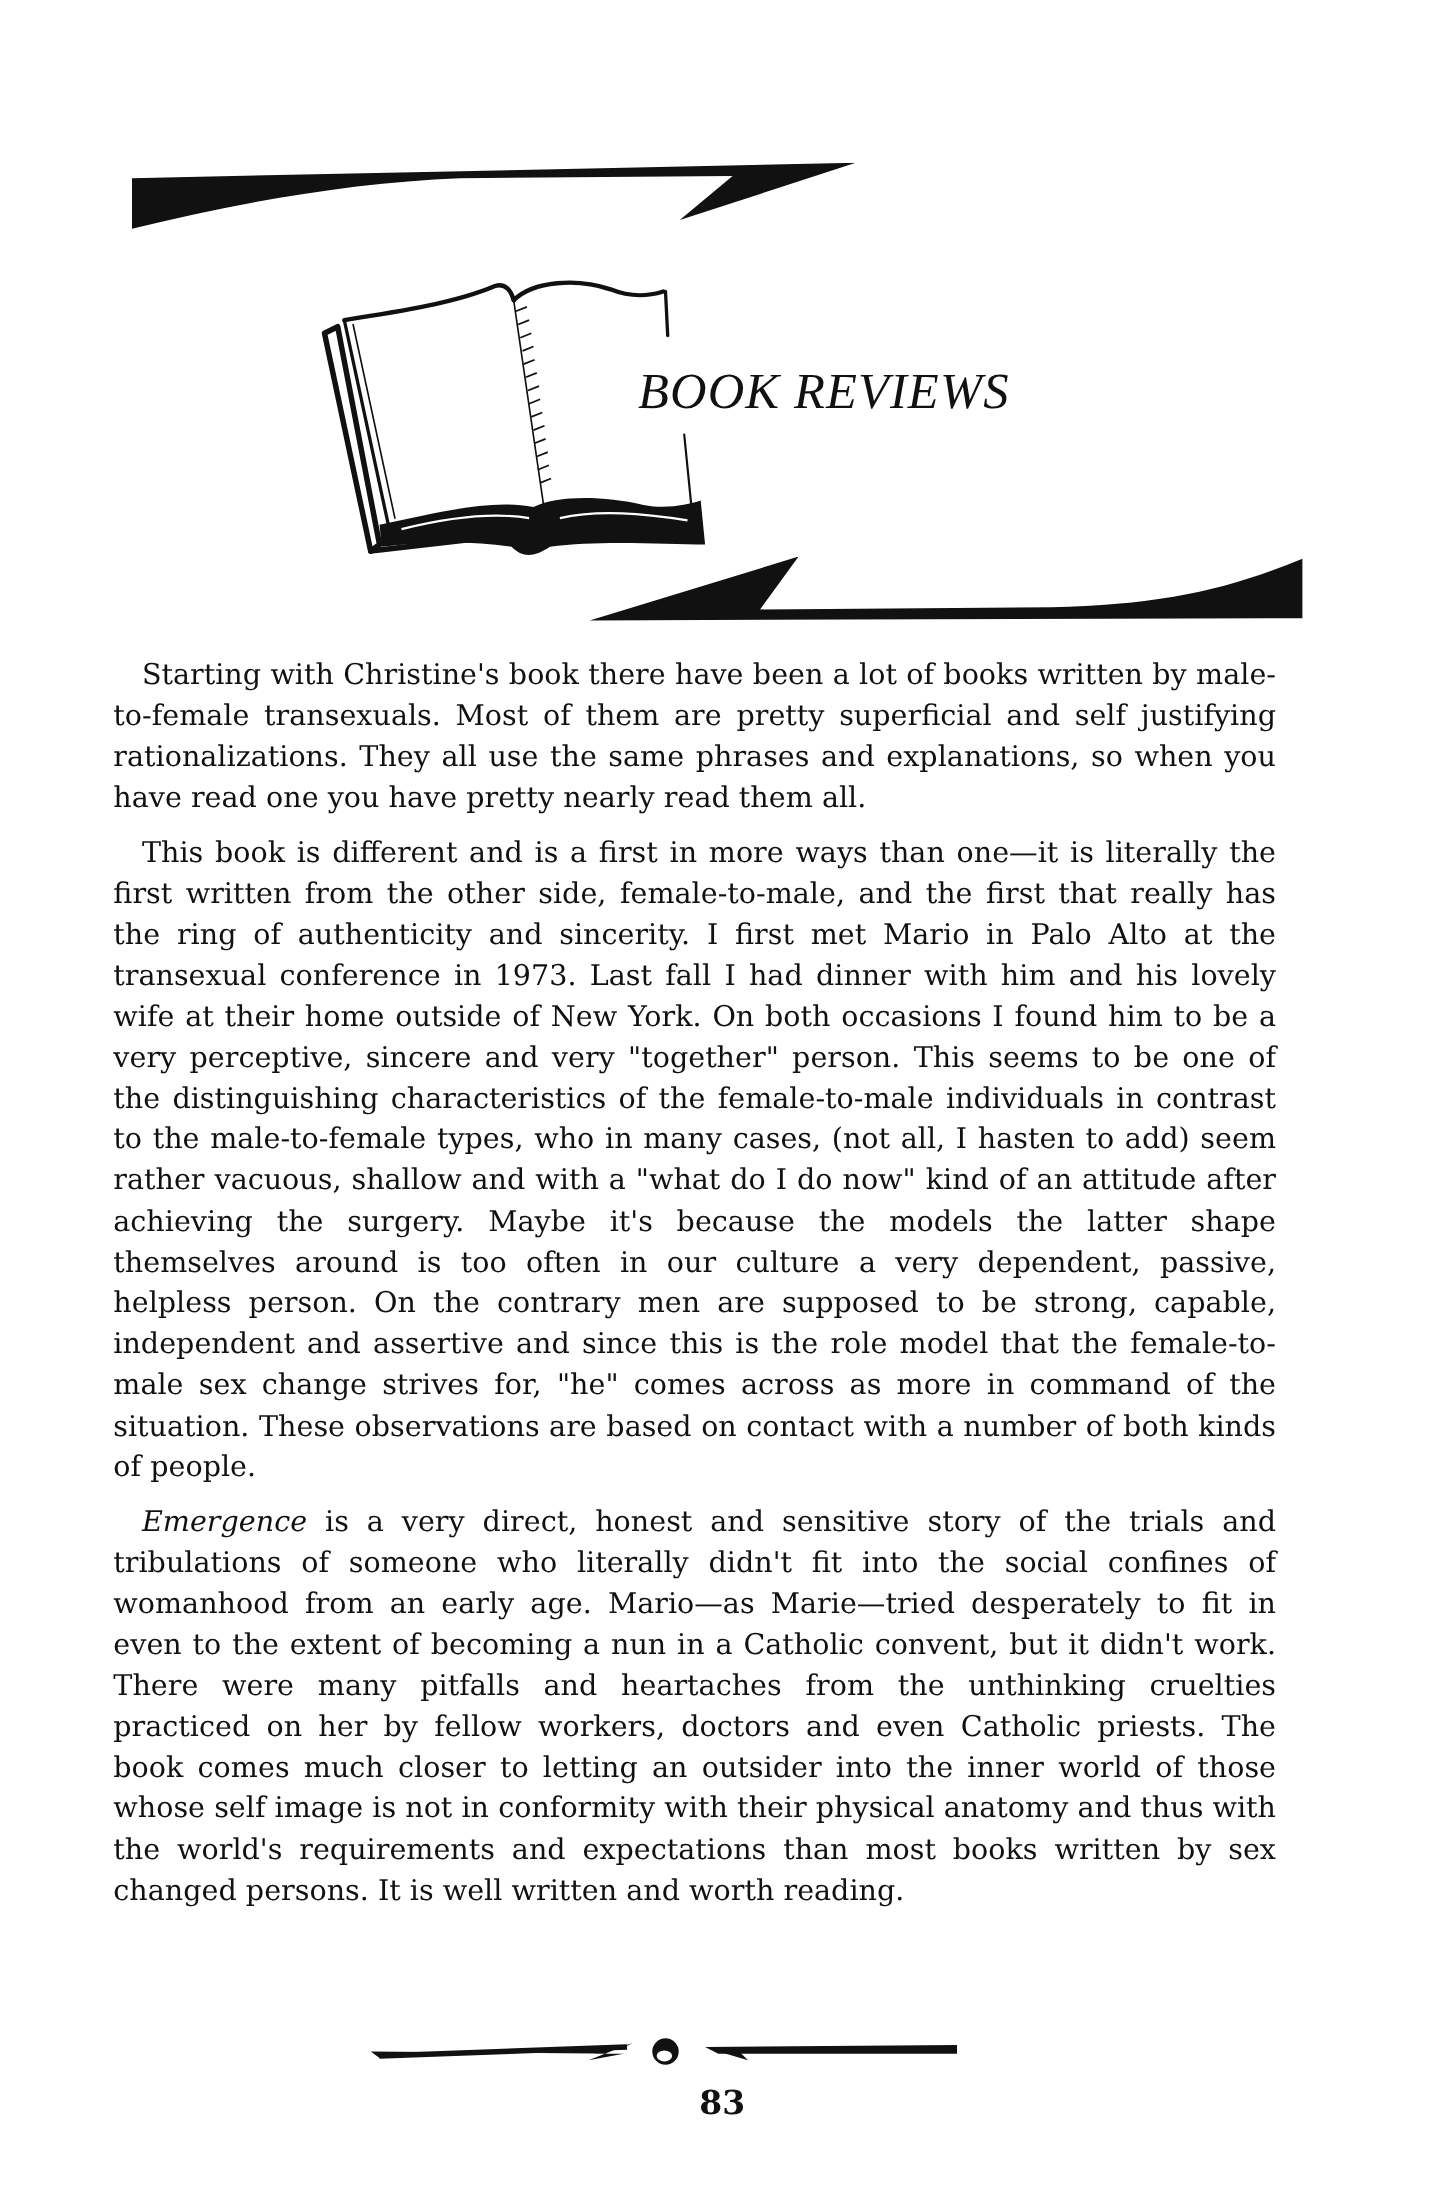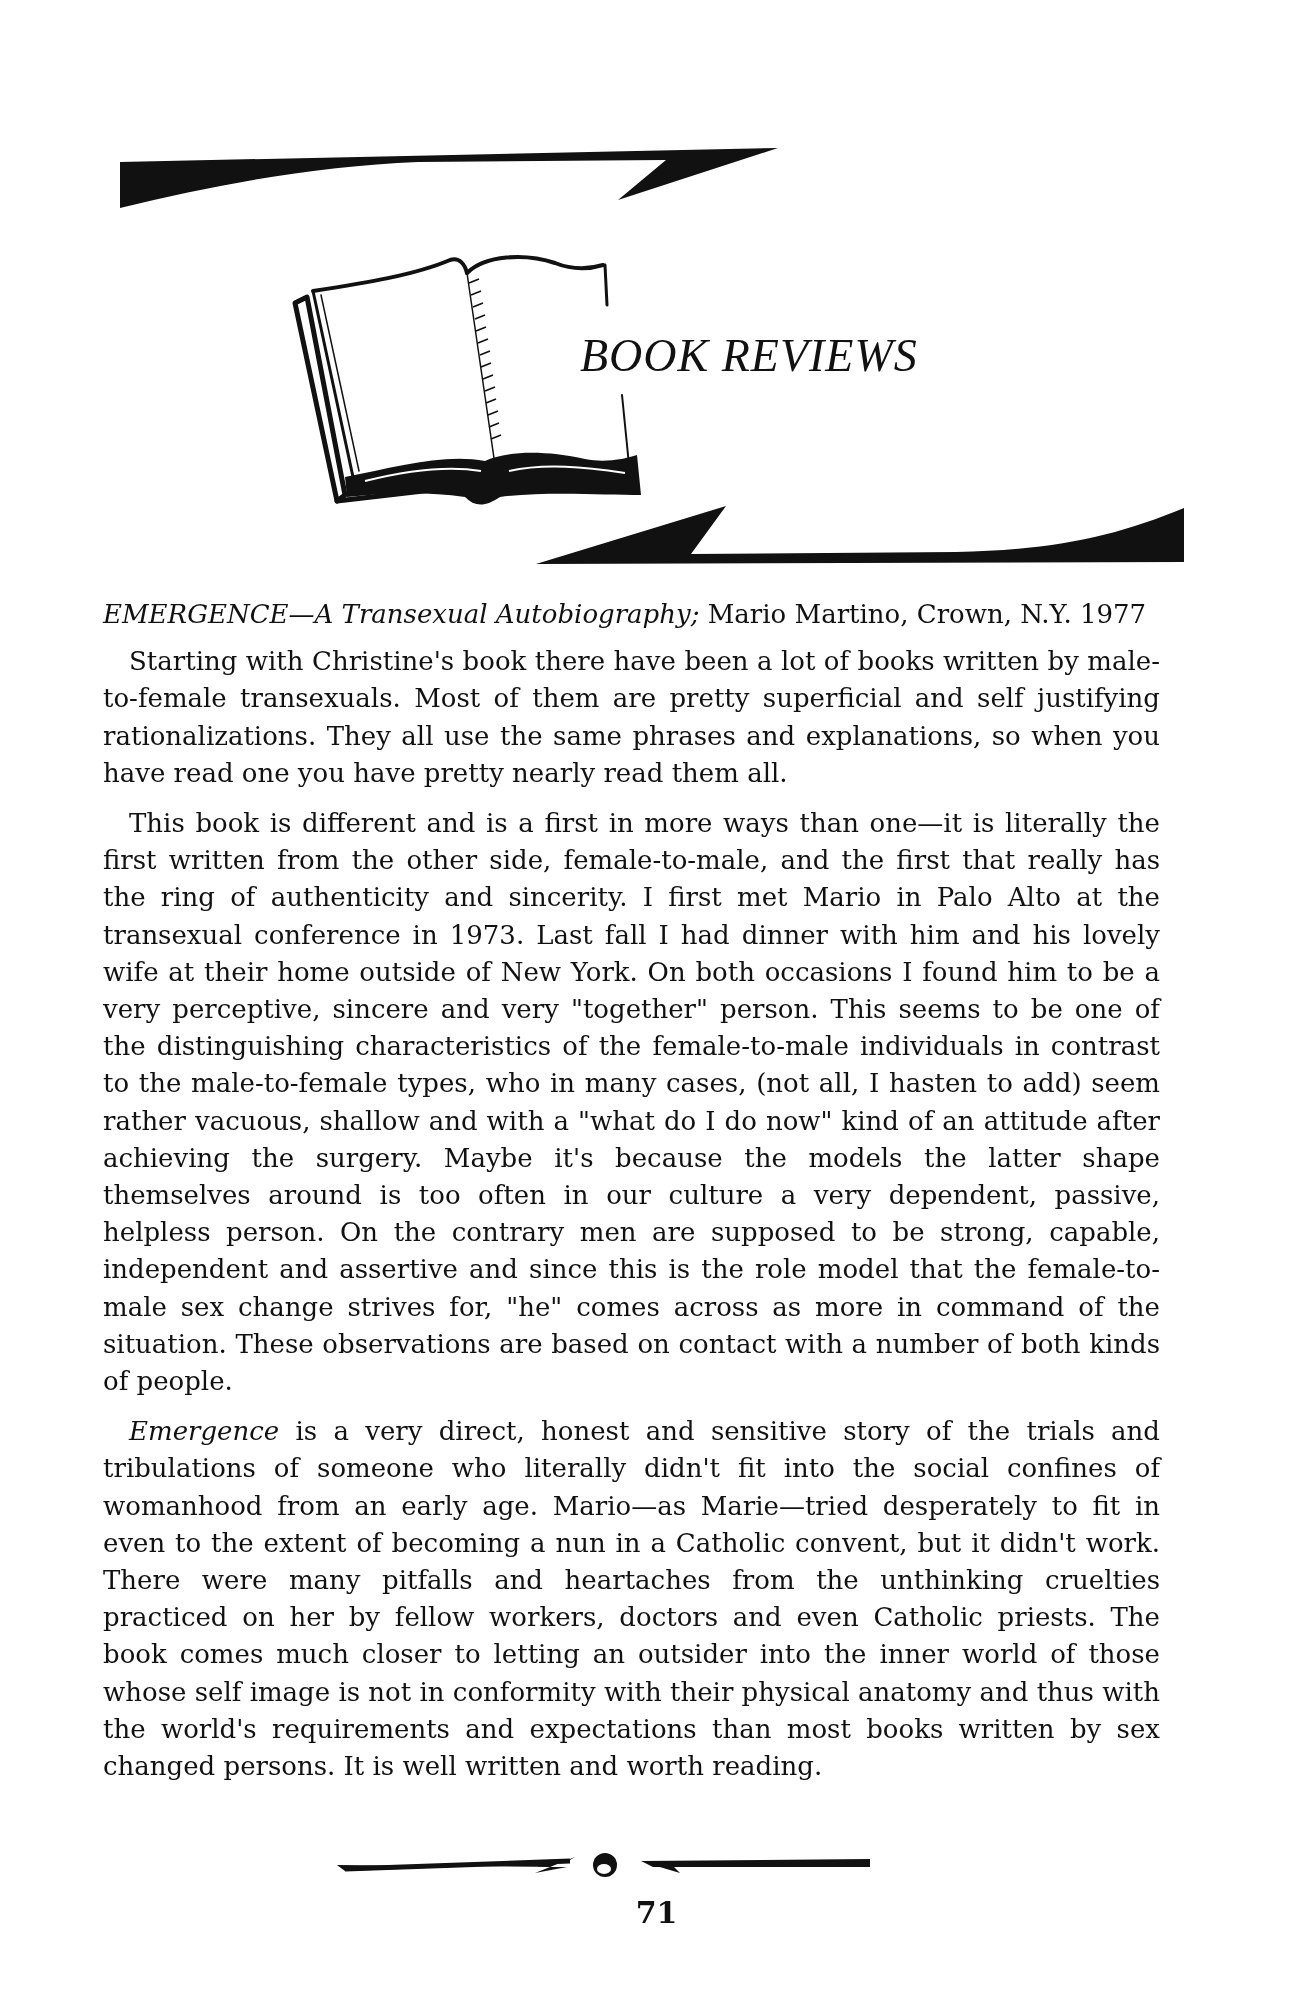--- a/index.html
+++ b/index.html
@@ -77,30 +77,27 @@
   <path d="M224 226 C260 218 300 222 340 228" stroke="#fff" stroke-width="2" fill="none"></path>
 </svg>
 
 <div class="abs title-font" id="section-title">BOOK REVIEWS</div>
 
 <svg class="abs" id="bottom-bar" viewBox="0 0 650 62">
   <path d="M0 58 L190 0 L155 48 L420 46 C520 44 580 30 648 2 L648 56 Z" fill="#111"></path>
 </svg>
 
 <div class="abs serif" id="article">
-  <p class="citation">
-    <span class="cite-title">EMERGENCE—A Transexual Autobiography;</span><span> Mario Martino, Crown, N.Y. 1977</span>
-  </p>
   <p>Starting with Christine's book there have been a lot of books written by male-to-female transexuals. Most of them are pretty superficial and self justifying rationalizations. They all use the same phrases and explanations, so when you have read one you have pretty nearly read them all.</p>
   <p>This book is different and is a first in more ways than one—it is literally the first written from the other side, female-to-male, and the first that really has the ring of authenticity and sincerity. I first met Mario in Palo Alto at the transexual conference in 1973. Last fall I had dinner with him and his lovely wife at their home outside of New York. On both occasions I found him to be a very perceptive, sincere and very "together" person. This seems to be one of the distinguishing characteristics of the female-to-male individuals in contrast to the male-to-female types, who in many cases, (not all, I hasten to add) seem rather vacuous, shallow and with a "what do I do now" kind of an attitude after achieving the surgery. Maybe it's because the models the latter shape themselves around is too often in our culture a very dependent, passive, helpless person. On the contrary men are supposed to be strong, capable, independent and assertive and since this is the role model that the female-to-male sex change strives for, "he" comes across as more in command of the situation. These observations are based on contact with a number of both kinds of people.</p>
   <p><span class="italic">Emergence</span><span> is a very direct, honest and sensitive story of the trials and tribulations of someone who literally didn't fit into the social confines of womanhood from an early age. Mario—as Marie—tried desperately to fit in even to the extent of becoming a nun in a Catholic convent, but it didn't work. There were many pitfalls and heartaches from the unthinking cruelties practiced on her by fellow workers, doctors and even Catholic priests. The book comes much closer to letting an outsider into the inner world of those whose self image is not in conformity with their physical anatomy and thus with the world's requirements and expectations than most books written by sex changed persons. It is well written and worth reading.</span></p>
 </div>
 
 <svg class="abs" id="divider" viewBox="0 0 540 40">
   <path d="M2 20 L10 26 L230 18 L240 12 L200 28 L232 22 Z" fill="#111"></path>
   <path d="M10 24 L235 16" stroke="#111" stroke-width="5"></path>
   <ellipse cx="270" cy="20" rx="12" ry="12" fill="#111"></ellipse>
   <ellipse cx="269" cy="24" rx="7" ry="5" fill="#fff"></ellipse>
   <path d="M306 16 L535 14 L535 22 L318 22 Z" fill="#111"></path>
   <path d="M318 20 L345 28 L335 18 Z" fill="#111"></path>
 </svg>
 
-<div class="abs serif" id="page-number">71</div>
+<div class="abs serif" id="page-number">83</div>
 
 </body></html>

